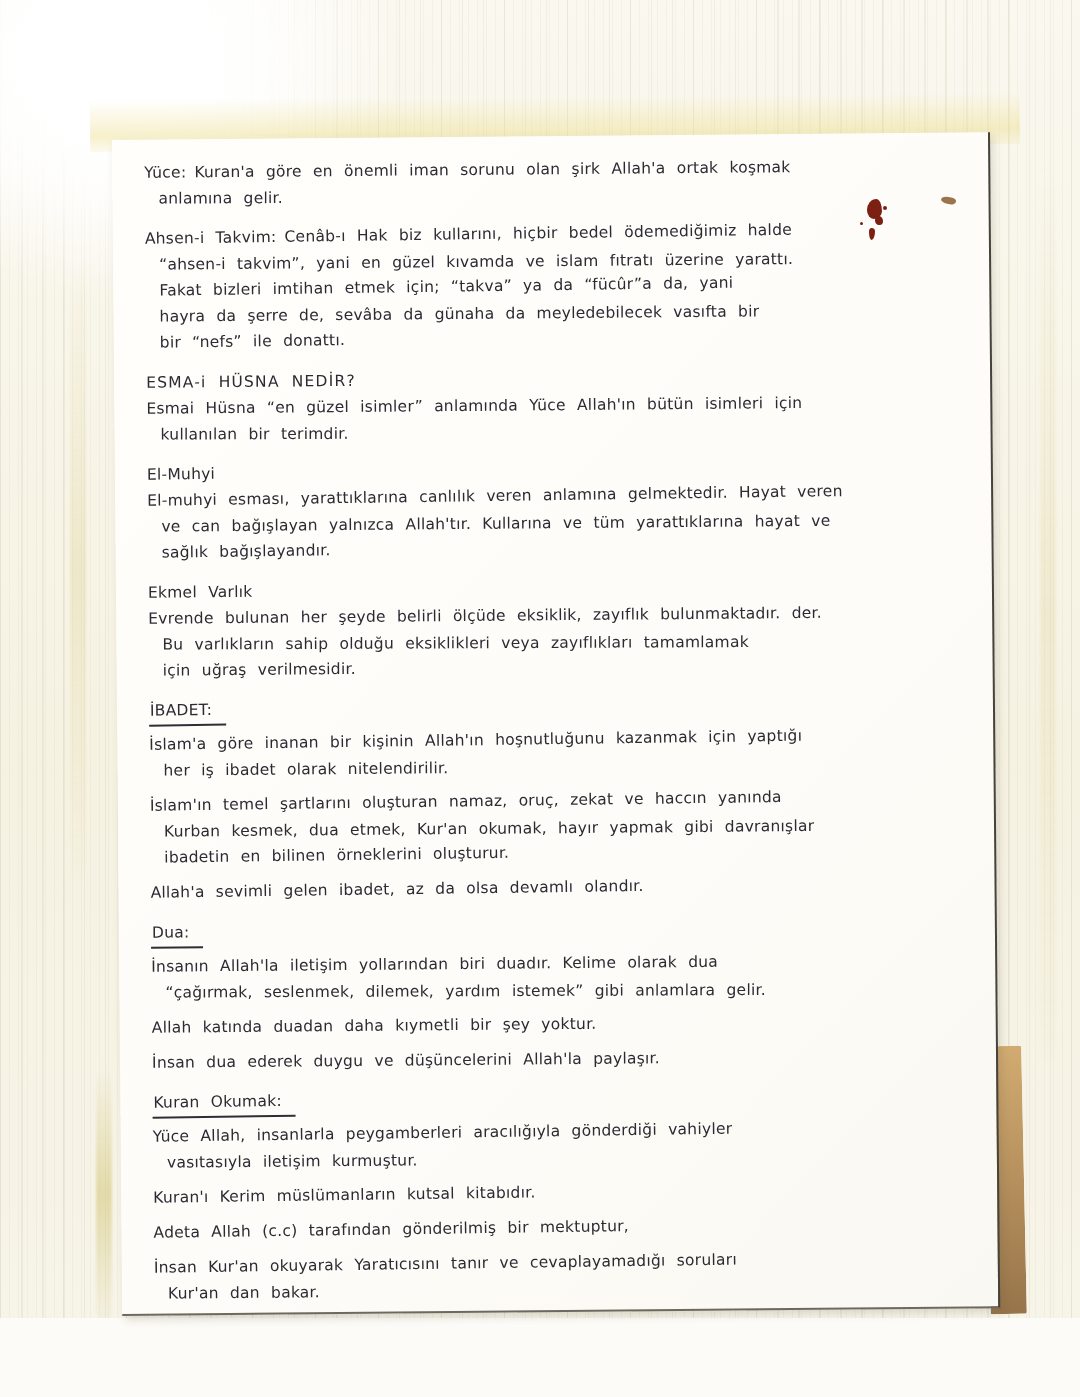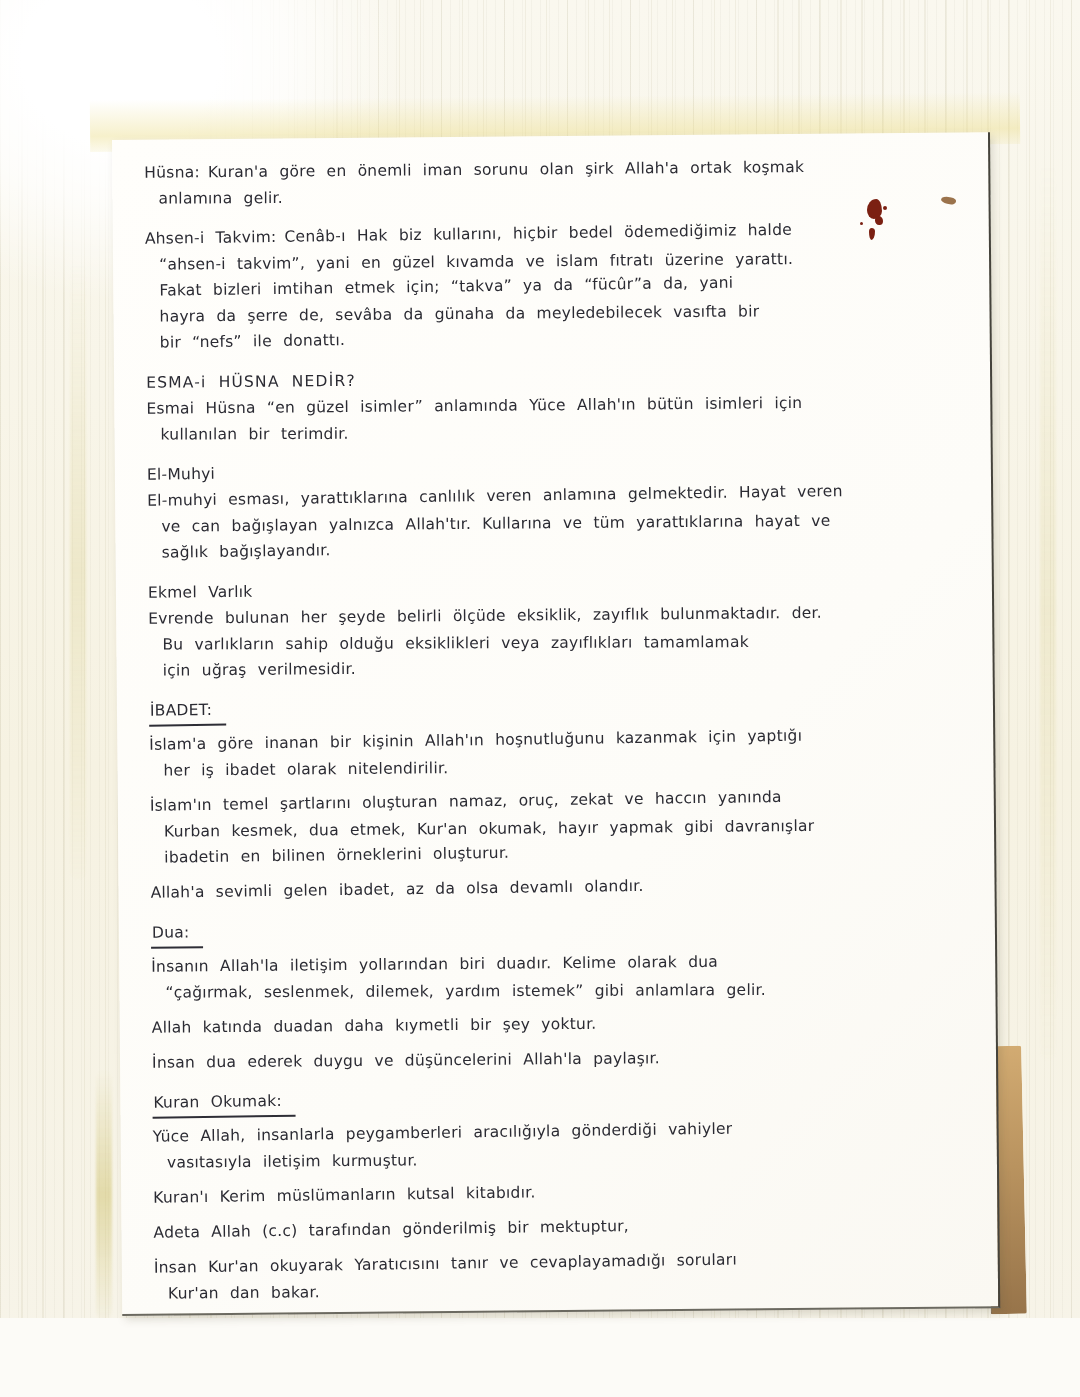--- a/index.html
+++ b/index.html
@@ -90,21 +90,21 @@
 <div class="grain-streak" style="left:70px;top:260px;height:620px;opacity:.45;"></div>
 <div class="grain-streak" style="left:1040px;top:160px;height:900px;opacity:.35;"></div>
 
 <div class="bottom-surface"></div>
 <div class="wood-strip"></div>
 
 <div class="paper">
   <div class="note">
       <div class="section">
         <div class="para">
-          <div class="line"><span class="hd-inline">Hüsna:</span><span>Kuran'a göre en önemli iman sorunu olan şirk Allah'a ortak koşmak</span></div>
+          <div class="line"><span class="hd-inline">Yüce:</span><span>Kuran'a göre en önemli iman sorunu olan şirk Allah'a ortak koşmak</span></div>
           <div class="line">anlamına gelir.</div>
         </div>
       </div>
       <div class="section">
         <div class="para">
           <div class="line"><span class="hd-inline">Ahsen-i Takvim:</span><span>Cenâb-ı Hak biz kullarını, hiçbir bedel ödemediğimiz halde</span></div>
           <div class="line">“ahsen-i takvim”, yani en güzel kıvamda ve islam fıtratı üzerine yarattı.</div>
           <div class="line">Fakat bizleri imtihan etmek için; “takva” ya da “fücûr”a da, yani</div>
           <div class="line">hayra da şerre de, sevâba da günaha da meyledebilecek vasıfta bir</div>
           <div class="line">bir “nefs” ile donattı.</div>

